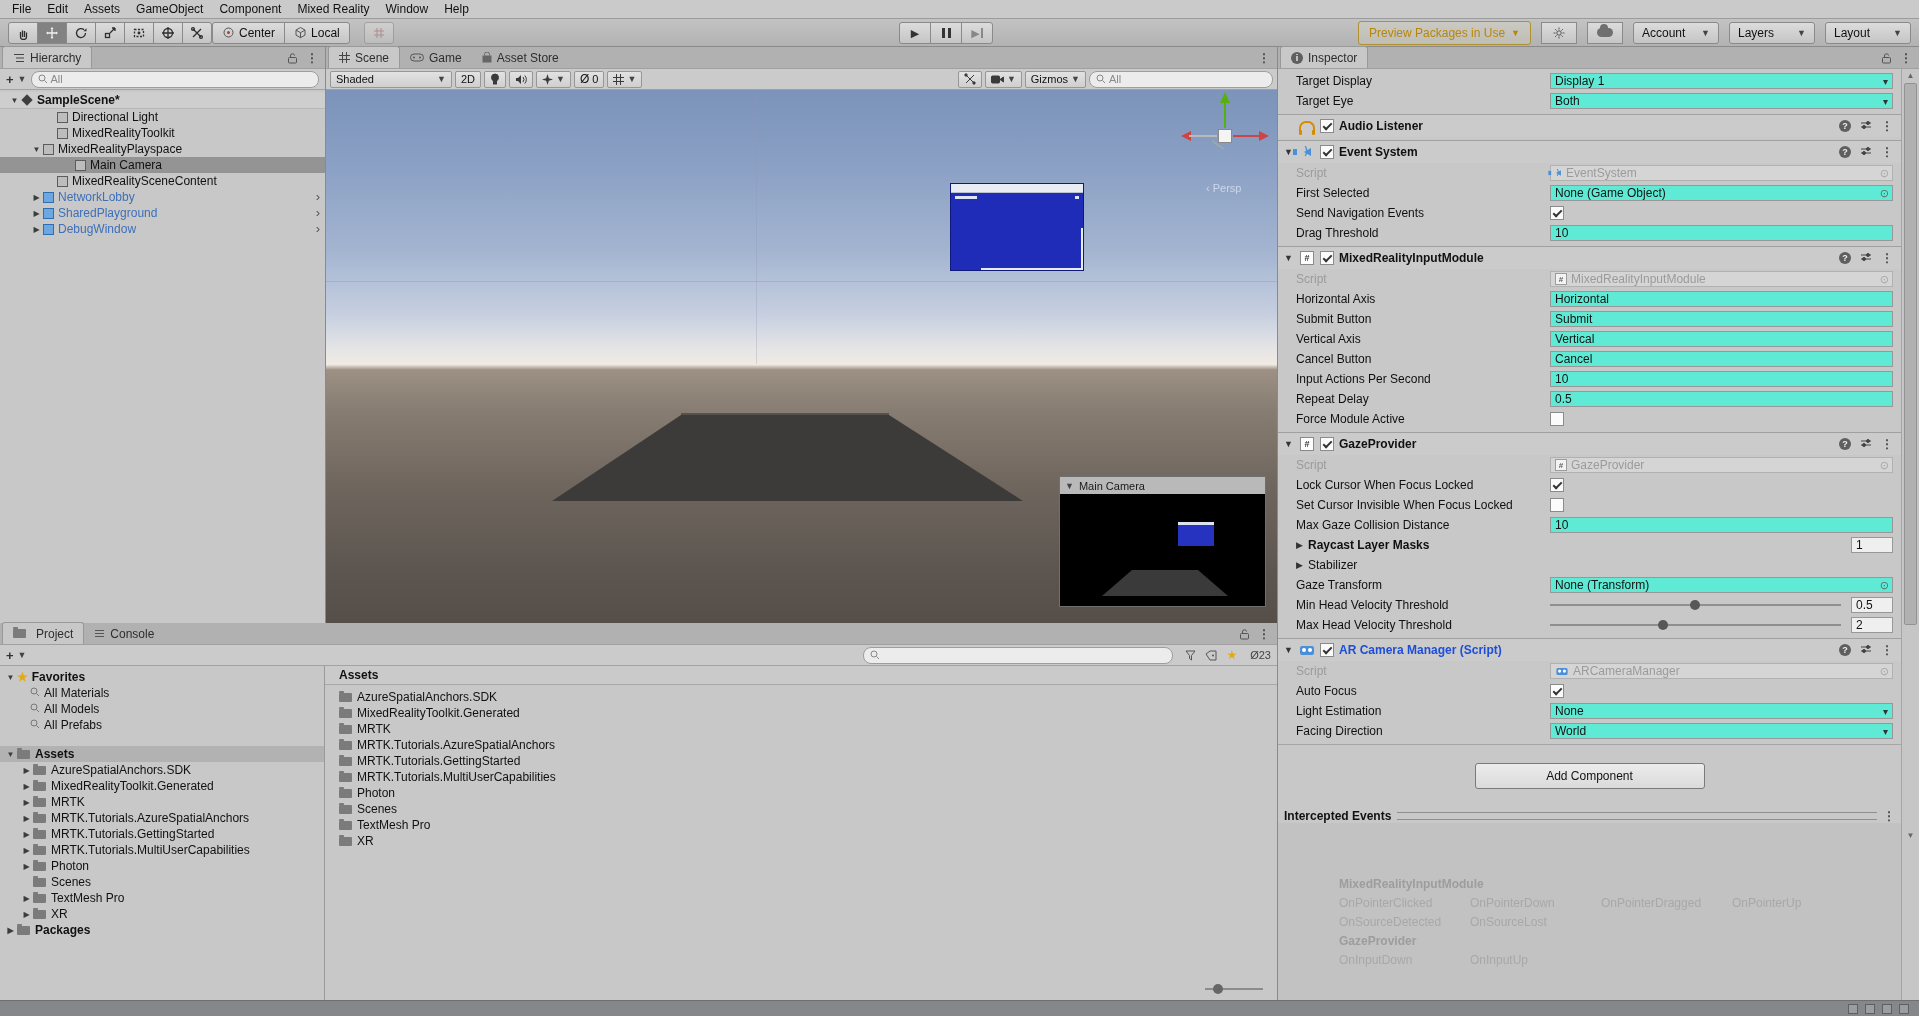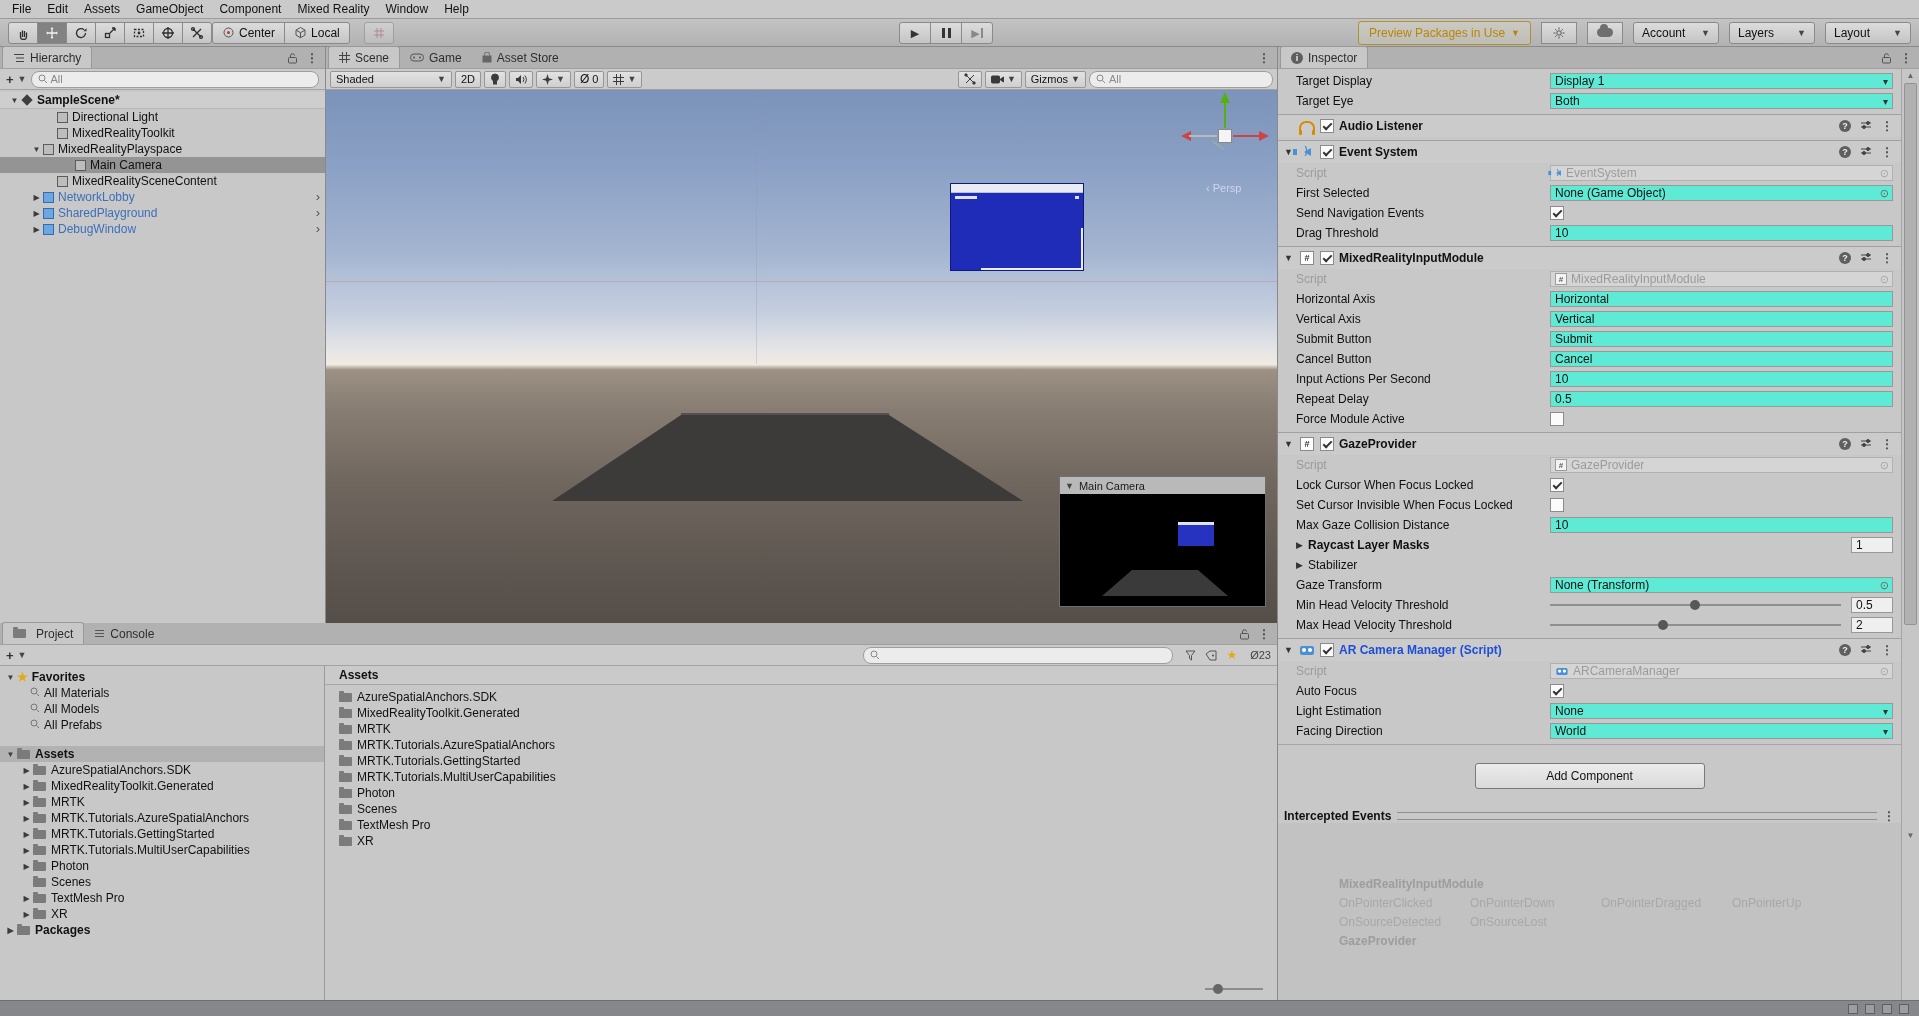--- a/index.html
+++ b/index.html
@@ -797,26 +797,26 @@
           <span class="scriptf">
               <span class="scripticon mini">#</span>
               <span>MixedRealityInputModule</span>
             </span>
         </div>
         <div class="irow">
           <span class="ilabel">Horizontal Axis</span>
           <span class="tfield">Horizontal</span>
         </div>
         <div class="irow">
+          <span class="ilabel">Submit Button</span>
+          <span class="tfield">Submit</span>
+        </div>
+        <div class="irow">
           <span class="ilabel">Vertical Axis</span>
           <span class="tfield">Vertical</span>
-        </div>
-        <div class="irow">
-          <span class="ilabel">Submit Button</span>
-          <span class="tfield">Submit</span>
         </div>
         <div class="irow">
           <span class="ilabel">Cancel Button</span>
           <span class="tfield">Cancel</span>
         </div>
         <div class="irow">
           <span class="ilabel">Input Actions Per Second</span>
           <span class="tfield">10</span>
         </div>
         <div class="irow">
@@ -939,20 +939,21 @@
           <span class="dbl"></span>
           <span class="kebab">⋮</span>
         </div>
 
         <div class="ghostzone">
           <div class="ghost">
             <span class="gtitle">MixedRealityInputModule</span>
             <div><span class="gitem">OnPointerClicked</span><span class="gitem">OnPointerDown</span><span class="gitem">OnPointerDragged</span><span class="gitem">OnPointerUp</span></div>
             <div><span class="gitem">OnSourceDetected</span><span class="gitem">OnSourceLost</span></div>
             <span class="gtitle">GazeProvider</span>
+            <div><span class="gitem">OnInputDown</span><span class="gitem">OnInputUp</span></div>
           </div>
         </div>
       </div>
       <div class="iscroll">
         <div class="up">▲</div>
         <div class="ithumb"></div>
         <div class="dn">▼</div>
       </div>
     </div>
   </div>

